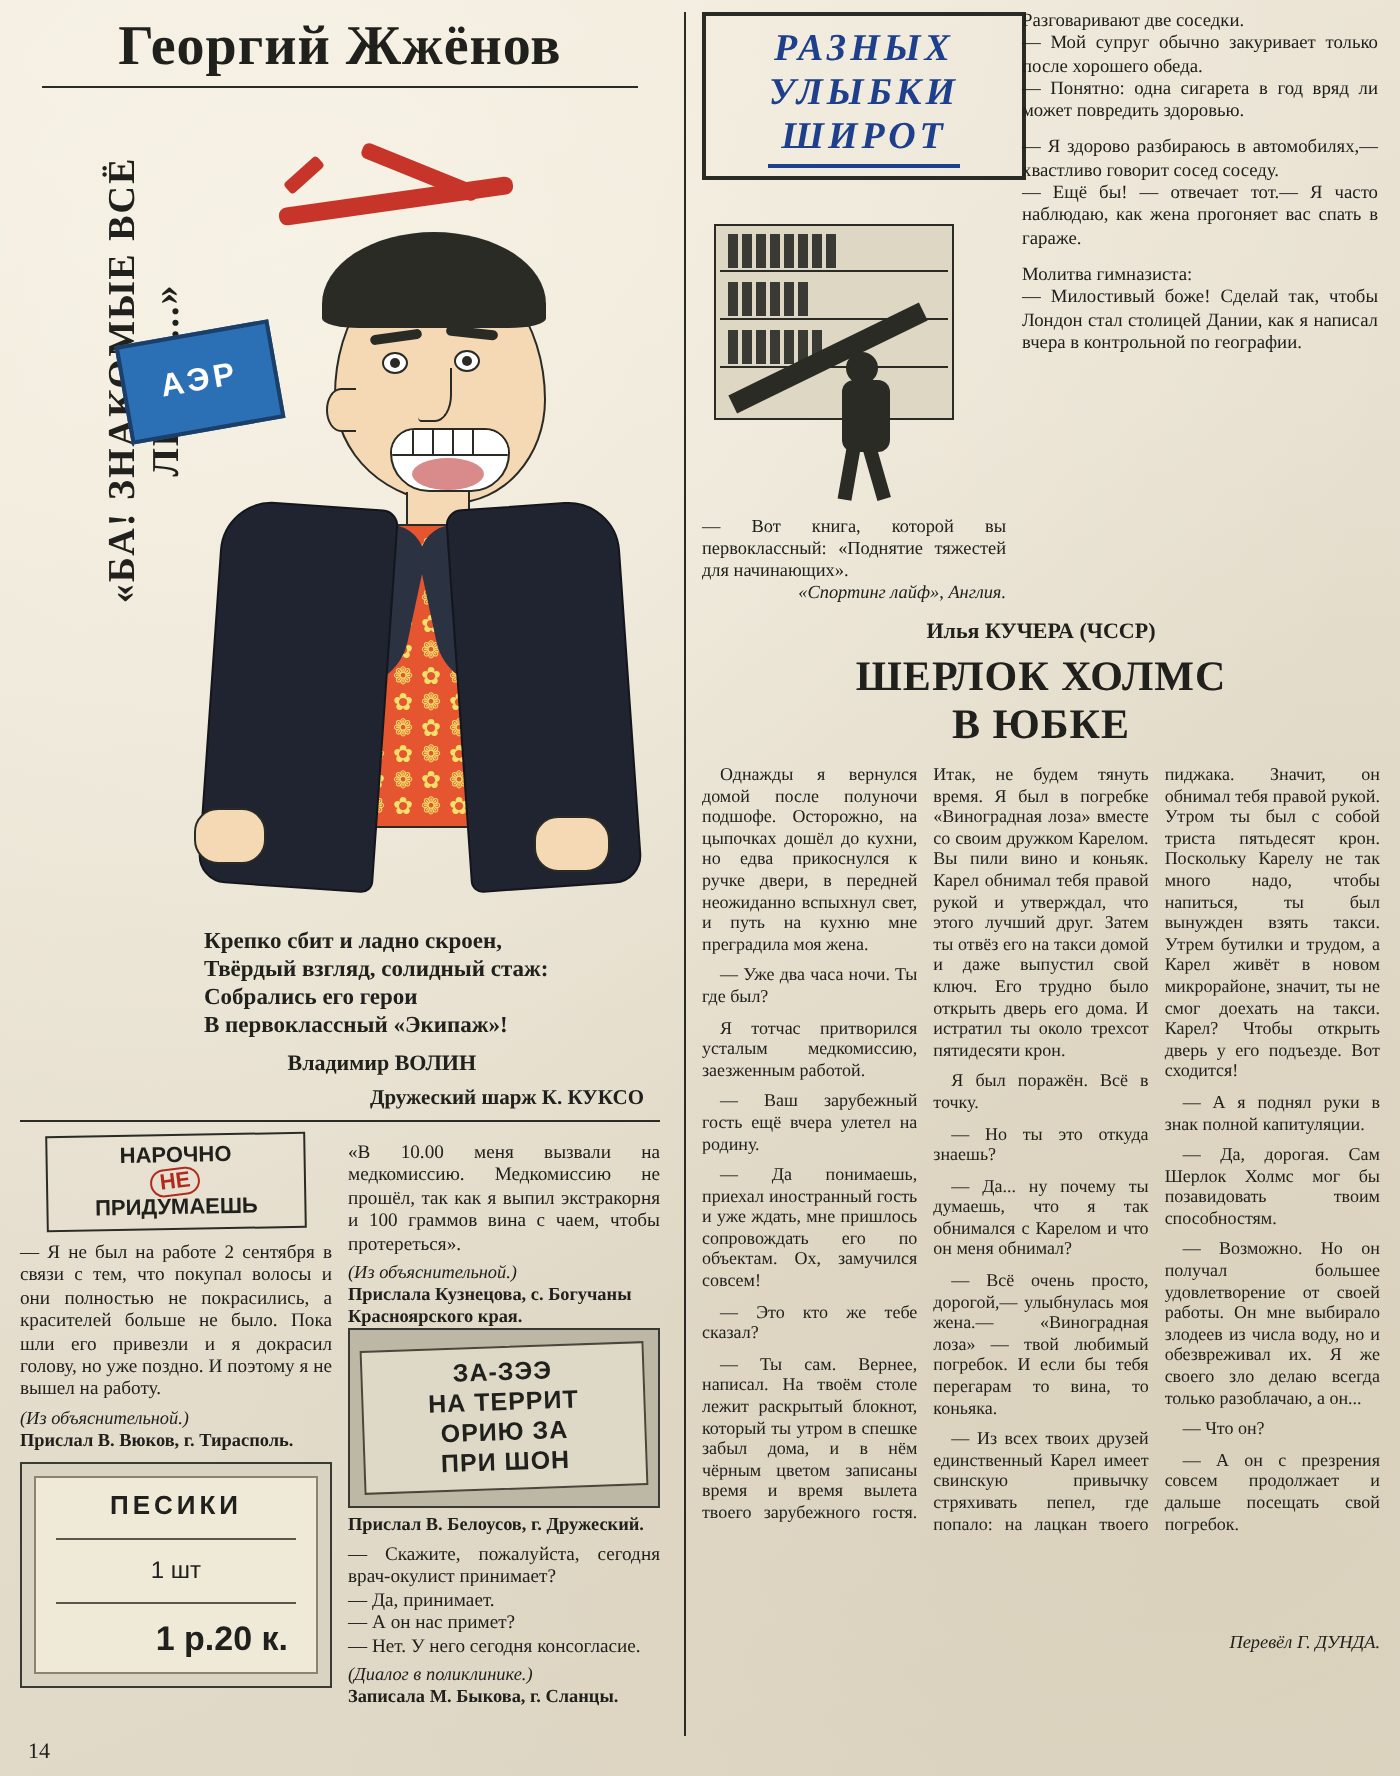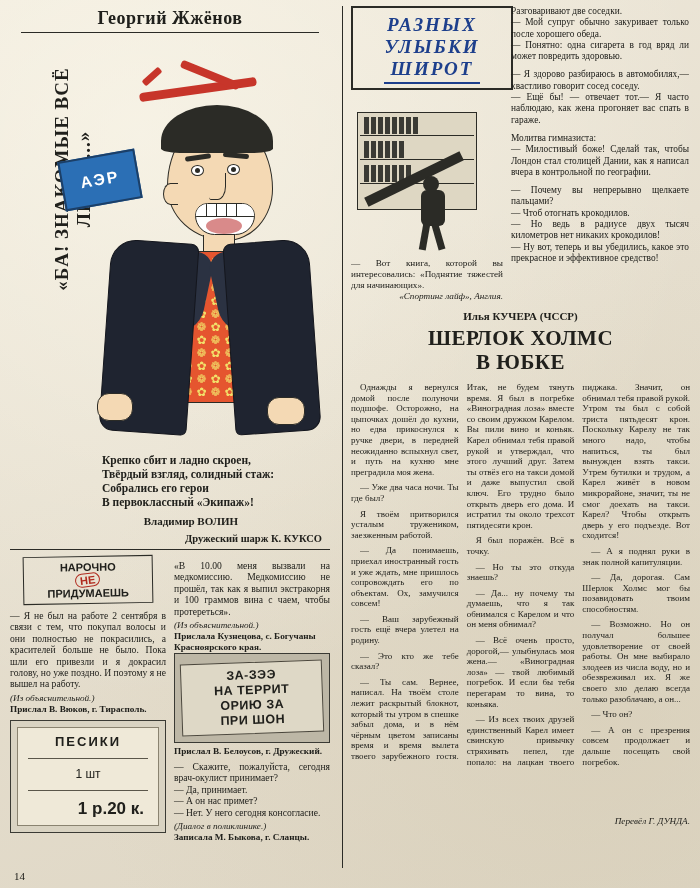--- a/index.html
+++ b/index.html
@@ -35,21 +35,21 @@
     left: 342px; top: 6px;
     width: 348px; height: 862px;
     border-left: 1.5px solid #2b2b26;
     padding-left: 8px;
     box-sizing: border-box;
   }
 
   
   .title-main {
     font-family: "Liberation Serif", serif;
-    font-size: 18px;
+    font-size: 28px;
     font-weight: bold;
     text-align: center;
     letter-spacing: 0.5px;
     margin: 2px 0 0 0;
     padding-bottom: 3px;
   }
   .title-rule {
     border-bottom: 1.5px solid #2b2b26;
     width: 298px;
     margin: 0 auto 4px auto;
@@ -683,50 +683,46 @@
           </div>
           <div class="man">
             <div class="plank"></div>
             <div class="head2"></div>
             <div class="torso"></div>
             <div class="leg l1"></div>
             <div class="leg l2"></div>
           </div>
         </div>
         <div class="cap">
-          <span>— Вот книга, которой вы интересовались: «Поднятие тяжестей для начинающих».</span>
+          <span>— Вот книга, которой вы первоклассный: «Поднятие тяжестей для начинающих».</span>
           <span class="src">«Спортинг лайф», Англия.</span>
         </div>
       </div>
 
       <div class="rc-right">
         <div class="joke" style="white-space:pre-line">Разговаривают две соседки.
 — Мой супруг обычно закуривает только после хорошего обеда.
 — Понятно: одна сигарета в год вряд ли может повредить здоровью.</div>
         <div class="joke" style="white-space:pre-line">— Я здорово разбираюсь в автомобилях,— хвастливо говорит сосед соседу.
 — Ещё бы! — отвечает тот.— Я часто наблюдаю, как жена прогоняет вас спать в гараже.</div>
         <div class="joke" style="white-space:pre-line">Молитва гимназиста:
 — Милостивый боже! Сделай так, чтобы Лондон стал столицей Дании, как я написал вчера в контрольной по географии.</div>
-        <div class="joke" style="white-space:pre-line">— Почему вы непрерывно щелкаете пальцами?
-— Чтоб отогнать крокодилов.
-— Но ведь в радиусе двух тысяч километров нет никаких крокодилов!
-— Ну вот, теперь и вы убедились, какое это прекрасное и эффективное средство!</div>
       </div>
     </div>
 
     <div class="author-line">Илья КУЧЕРА (ЧССР)</div>
     <div class="story-title" style="white-space:pre-line">ШЕРЛОК ХОЛМС
 В ЮБКЕ</div>
 
     <div class="story-cols">
       <p>Однажды я вернулся домой после полуночи подшофе. Осторожно, на цыпочках дошёл до кухни, но едва прикоснулся к ручке двери, в передней неожиданно вспыхнул свет, и путь на кухню мне преградила моя жена.</p>
       <p>— Уже два часа ночи. Ты где был?</p>
-      <p>Я твоём притворился усталым тружеником, заезженным работой.</p>
+      <p>Я тотчас притворился усталым медкомиссию, заезженным работой.</p>
+      <p>— Ваш зарубежный гость ещё вчера улетел на родину.</p>
       <p>— Да понимаешь, приехал иностранный гость и уже ждать, мне пришлось сопровождать его по объектам. Ох, замучился совсем!</p>
-      <p>— Ваш зарубежный гость ещё вчера улетел на родину.</p>
       <p>— Это кто же тебе сказал?</p>
       <p>— Ты сам. Вернее, написал. На твоём столе лежит раскрытый блокнот, который ты утром в спешке забыл дома, и в нём чёрным цветом записаны время и время вылета твоего зарубежного гостя. Итак, не будем тянуть время. Я был в погребке «Виноградная лоза» вместе со своим дружком Карелом. Вы пили вино и коньяк. Карел обнимал тебя правой рукой и утверждал, что этого лучший друг. Затем ты отвёз его на такси домой и даже выпустил свой ключ. Его трудно было открыть дверь его дома. И истратил ты около трехсот пятидесяти крон.</p>
       <p>Я был поражён. Всё в точку.</p>
       <p>— Но ты это откуда знаешь?</p>
       <p>— Да... ну почему ты думаешь, что я так обнимался с Карелом и что он меня обнимал?</p>
       <p>— Всё очень просто, дорогой,— улыбнулась моя жена.— «Виноградная лоза» — твой любимый погребок. И если бы тебя перегарам то вина, то коньяка.</p>
       <p>— Из всех твоих друзей единственный Карел имеет свинскую привычку стряхивать пепел, где попало: на лацкан твоего пиджака. Значит, он обнимал тебя правой рукой. Утром ты был с собой триста пятьдесят крон. Поскольку Карелу не так много надо, чтобы напиться, ты был вынужден взять такси. Утрем бутилки и трудом, а Карел живёт в новом микрорайоне, значит, ты не смог доехать на такси. Карел? Чтобы открыть дверь у его подъезде. Вот сходится!</p>
       <p>— А я поднял руки в знак полной капитуляции.</p>
       <p>— Да, дорогая. Сам Шерлок Холмс мог бы позавидовать твоим способностям.</p>
       <p>— Возможно. Но он получал большее удовлетворение от своей работы. Он мне выбирало злодеев из числа воду, но и обезвреживал их. Я же своего зло делаю всегда только разоблачаю, а он...</p>

